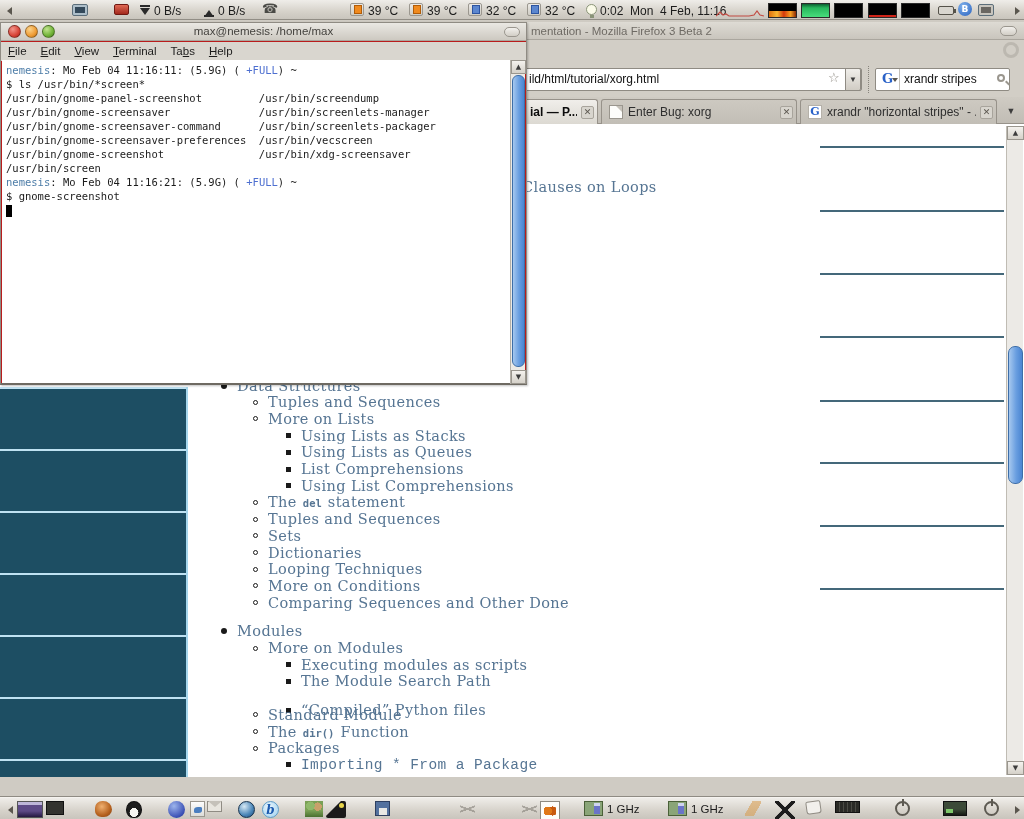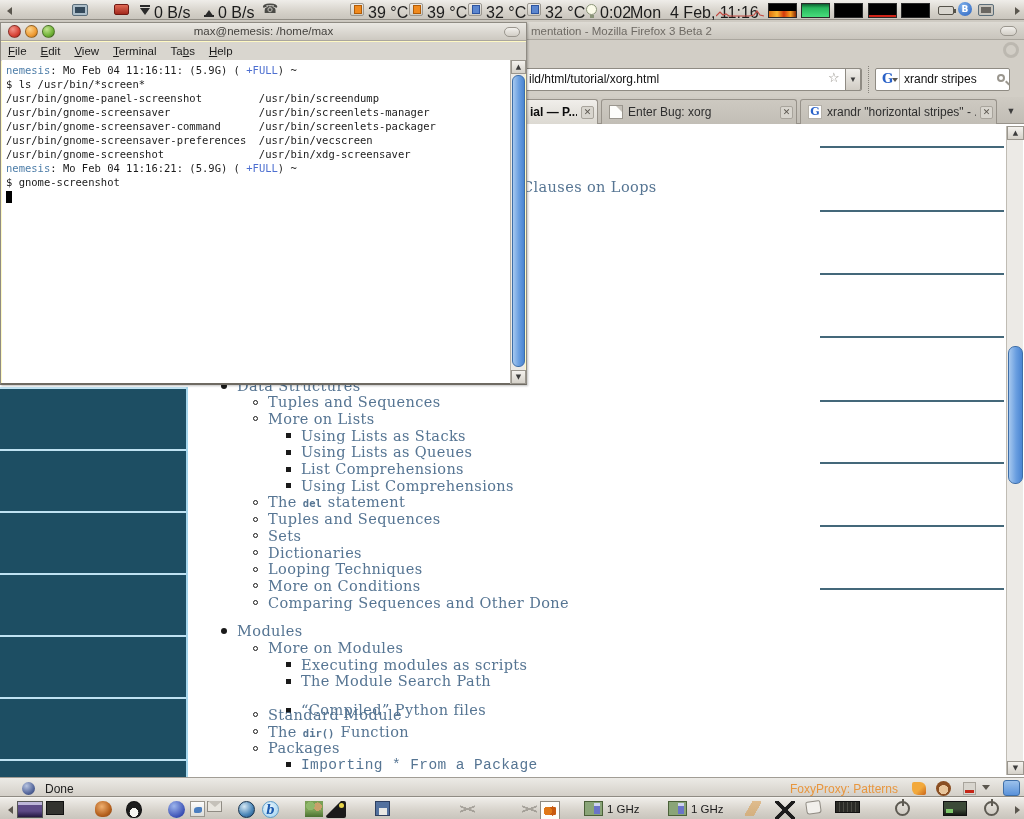--- a/index.html
+++ b/index.html
@@ -4,21 +4,21 @@
 <style>
   *{margin:0;padding:0;box-sizing:border-box}
   html,body{width:1024px;height:819px}
   body{position:relative;overflow:hidden;background:#cfcbc3;font-family:"Liberation Sans",sans-serif}
 
   
   .panel{position:absolute;left:0;width:1024px;background:linear-gradient(#efede9,#d6d2ca 60%,#c9c5bd);z-index:30}
   #top-panel{top:0;height:20px;border-bottom:1px solid #918d85}
   #bottom-panel{top:797px;height:22px;border-top:1px solid #f5f3ef;box-shadow:0 -1px 0 #8f8b83}
   .pitem{position:absolute;top:2px;width:16px;height:16px}
-  .plabel{position:absolute;top:4px;width:auto;height:14px;font-size:16px;color:#1c1c1c;white-space:pre}
+  .plabel{position:absolute;top:4px;width:auto;height:14px;font-size:12px;color:#1c1c1c;white-space:pre}
   #bottom-panel .pitem{top:3px}
   #bottom-panel .plabel{top:5px;font-size:11.5px}
 
   
   [data-name="panel-hide-arrow-left"],[data-name="panel-show-arrow-right"]{width:10px;height:16px}
   [data-name="panel-hide-arrow-left"]::after{content:"";position:absolute;top:5px;left:2px;border:4px solid transparent;border-right:5px solid #5a564e}
   [data-name="panel-show-arrow-right"]::after{content:"";position:absolute;top:5px;left:2px;border:4px solid transparent;border-left:5px solid #5a564e}
   [data-name="display-applet-icon"],[data-name="display-settings-icon"]{width:16px;height:12px;top:4px;background:#aebfca;border:1px solid #5c6e7a;border-radius:2px}
   [data-name="display-applet-icon"]::after,[data-name="display-settings-icon"]::after{content:"";position:absolute;inset:2px;background:#34495a}
   [data-name="modem-applet-icon"]{width:15px;height:11px;top:4px;background:linear-gradient(#e06a55,#a3281c);border:1px solid #701812;border-radius:2px}
@@ -68,21 +68,21 @@
   [data-name="broom-icon"]{width:16px;height:15px;top:4px;opacity:.55;background:linear-gradient(120deg,transparent 30%,#d89a4a 31% 70%,transparent 71%)}
   [data-name="tools-icon"]{width:20px;height:18px;background:linear-gradient(45deg,transparent 42%,#1c1c1c 43% 57%,transparent 58%),linear-gradient(-45deg,transparent 42%,#1c1c1c 43% 57%,transparent 58%)}
   [data-name="bag-icon"]{width:15px;height:13px;top:6px;background:#f2f0ec;border:1px solid #8f8b83;border-radius:2px 2px 3px 3px;transform:rotate(-8deg)}
   [data-name="keyboard-tray-icon"]{width:25px;height:12px;top:6px;background:repeating-linear-gradient(90deg,#2a2a26 0 3px,#4a4a44 3px 4px);border:1px solid #111}
   [data-name^="power-button-icon"]{width:15px;height:15px;top:4px;border:2px solid #5d5a52;border-radius:50%}
   [data-name^="power-button-icon"]::after{content:"";position:absolute;left:5px;top:-4px;width:2px;height:7px;background:#5d5a52}
   [data-name="image-thumbnail-icon"]{width:24px;height:15px;top:4px;background:linear-gradient(#3c4a38 55%,#141a12);border:1px solid #111}
   [data-name="image-thumbnail-icon"]::after{content:"";position:absolute;left:2px;bottom:2px;width:7px;height:4px;background:#7ec86a}
 
   
-  #terminal{position:absolute;left:0;top:22px;width:527px;height:363px;z-index:20;background:#fef9c3;border:1px solid #8f8b83;border-bottom:2px solid #6e6a62;box-shadow:1px 1px 2px rgba(0,0,0,.25)}
+  #terminal{position:absolute;left:0;top:22px;width:527px;height:363px;z-index:20;background:#b91c1c;border:1px solid #8f8b83;border-bottom:2px solid #6e6a62;box-shadow:1px 1px 2px rgba(0,0,0,.25)}
   #term-titlebar{position:absolute;left:0;top:0;width:100%;height:18px;background:linear-gradient(#eae8e3,#cdc9c1);border-bottom:1px solid #aaa69e}
   .tl{position:absolute;top:2px;width:13px;height:13px;border-radius:50%;border:1px solid rgba(0,0,0,.35)}
   #tl-close{left:7px;background:radial-gradient(circle at 35% 30%,#f2948a,#d84437 60%,#9c2218)}
   #tl-min{left:24px;background:radial-gradient(circle at 35% 30%,#fbd38a,#ef9c35 60%,#b06a10)}
   #tl-max{left:41px;background:radial-gradient(circle at 35% 30%,#c2e48e,#71b338 60%,#47781c)}
   #term-title{position:absolute;left:0;right:0;top:2px;text-align:center;font-size:11.5px;color:#44423e}
   #term-shade{position:absolute;right:6px;top:4px;width:16px;height:10px;border:1px solid #9a968e;border-radius:5px;background:linear-gradient(#f2f0ec,#d2cec6)}
   #term-menubar{position:absolute;left:0;top:19px;width:100%;height:19px;background:#d9d6cf;font-size:11.5px;color:#1c1c1c}
   .mitem{display:inline-block;padding:3px 7px 0 7px;cursor:default}
   .mitem u{text-decoration:underline}
@@ -242,49 +242,40 @@
       <div class="toc-row lvl2" data-name="toc-item" style="top: 515.5px;"><span class="bullet b2" data-name="circle-bullet-icon"></span><span data-name="toc-link"><span>More on Modules</span></span></div>
       <div class="toc-row lvl3" data-name="toc-item" style="top: 548.9px;"><span class="bullet b3" data-name="square-bullet-icon"></span><span data-name="toc-link"><span>The Module Search Path</span></span></div>
       <div class="toc-row lvl3" data-name="toc-item" style="top: 532.2px;"><span class="bullet b3" data-name="square-bullet-icon"></span><span data-name="toc-link"><span>Executing modules as scripts</span></span></div>
       <div class="toc-row lvl3" data-name="toc-item" style="top: 565.6px; margin-top: 12px;"><span class="bullet b3" data-name="square-bullet-icon"></span><span data-name="toc-link"><span>“Compiled” Python files</span></span></div>
       <div class="toc-row lvl2" data-name="toc-item" style="top: 582.3px;"><span class="bullet b2" data-name="circle-bullet-icon"></span><span data-name="toc-link"><span>Standard Module</span></span></div>
       <div class="toc-row lvl2" data-name="toc-item" style="top: 599px;"><span class="bullet b2" data-name="circle-bullet-icon"></span><span data-name="toc-link"><span>The </span><span class="code">dir()</span><span> Function</span></span></div>
       <div class="toc-row lvl2" data-name="toc-item" style="top: 615.7px;"><span class="bullet b2" data-name="circle-bullet-icon"></span><span data-name="toc-link"><span>Packages</span></span></div>
       <div class="toc-row lvl3" data-name="toc-item" style="top: 632.4px; font-family: Liberation Mono, monospace;"><span class="bullet b3" data-name="square-bullet-icon"></span><span data-name="toc-link"><span>Importing * From a Package</span></span></div>
     </div>
 
-  <div id="ff-statusbar" data-name="firefox-status-bar">
-    <div id="status-globe" data-name="globe-icon"></div>
-    <div id="status-text" data-name="status-text">Done</div>
-    <div id="fp-text" data-name="foxyproxy-status-label">FoxyProxy: Patterns</div>
-    <div id="fp-fox" data-name="fox-icon"></div>
-    <div id="fp-monkey" data-name="monkey-icon"></div>
-    <div id="fp-red" data-name="adblock-icon"></div>
-    <div id="fp-caret" data-name="chevron-down-icon"></div>
-    <div id="ff-grip" data-name="resize-grip"></div>
-  </div>
 </div>
 
 <div id="terminal" data-name="terminal-window">
   <div id="term-titlebar" data-name="terminal-titlebar">
     <div class="tl" id="tl-close" data-name="close-button"></div>
     <div class="tl" id="tl-min" data-name="minimize-button"></div>
     <div class="tl" id="tl-max" data-name="maximize-button"></div>
     <div id="term-title" data-name="terminal-window-title">max@nemesis: /home/max</div>
     <div id="term-shade" data-name="shade-button"></div>
   </div>
   <div id="term-menubar" data-name="terminal-menubar"><span class="mitem" data-name="menu-file"><u>F</u>ile</span><span class="mitem" data-name="menu-edit"><u>E</u>dit</span><span class="mitem" data-name="menu-view"><u>V</u>iew</span><span class="mitem" data-name="menu-terminal"><u>T</u>erminal</span><span class="mitem" data-name="menu-tabs">Ta<u>b</u>s</span><span class="mitem" data-name="menu-help"><u>H</u>elp</span></div>
   <div id="term-body" data-name="terminal-output">
       <div class="tline" data-name="terminal-line"><span class="t-host">nemesis</span><span>: Mo Feb 04 11:16:11: (5.9G) ( </span><span class="t-full">+FULL</span><span>) ~</span></div>
       <div class="tline" data-name="terminal-line"><span>$ ls /usr/bin/*screen*</span></div>
       <div class="tline" data-name="terminal-line"><span>/usr/bin/gnome-panel-screenshot         /usr/bin/screendump</span></div>
       <div class="tline" data-name="terminal-line"><span>/usr/bin/gnome-screensaver              /usr/bin/screenlets-manager</span></div>
       <div class="tline" data-name="terminal-line"><span>/usr/bin/gnome-screensaver-command      /usr/bin/screenlets-packager</span></div>
       <div class="tline" data-name="terminal-line"><span>/usr/bin/gnome-screensaver-preferences  /usr/bin/vecscreen</span></div>
       <div class="tline" data-name="terminal-line"><span>/usr/bin/gnome-screenshot               /usr/bin/xdg-screensaver</span></div>
+      <div class="tline" data-name="terminal-line"><span>/usr/bin/screen</span></div>
       <div class="tline" data-name="terminal-line"><span class="t-host">nemesis</span><span>: Mo Feb 04 11:16:21: (5.9G) ( </span><span class="t-full">+FULL</span><span>) ~</span></div>
       <div class="tline" data-name="terminal-line"><span>$ gnome-screenshot</span></div>
       <div class="tline" data-name="terminal-line"><span class="t-cursor" data-name="terminal-cursor"> </span></div>
     </div>
   <div id="term-scroll" data-name="terminal-scrollbar">
     <div class="sbtn" id="term-sb-up" data-name="scroll-up-button">▲</div>
     <div id="term-thumb" data-name="scrollbar-thumb"></div>
     <div class="sbtn" id="term-sb-down" data-name="scroll-down-button">▼</div>
   </div>
 </div>

